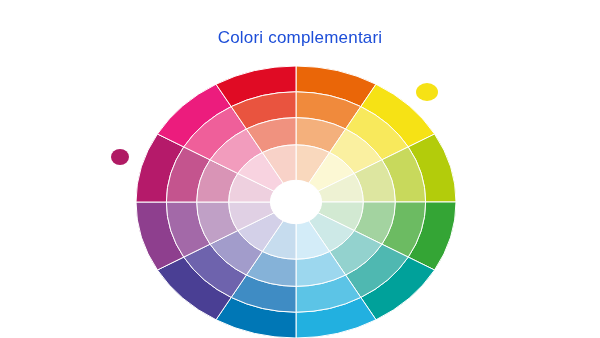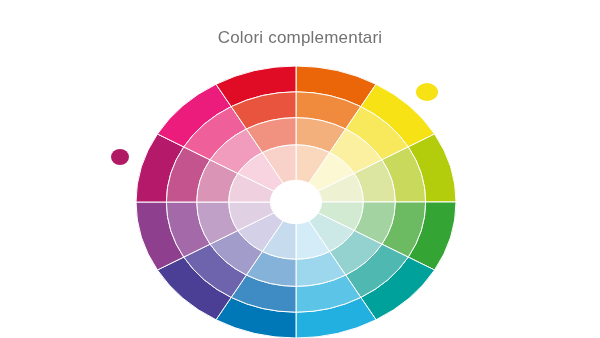--- a/index.html
+++ b/index.html
@@ -10,21 +10,21 @@
     overflow:hidden;
     position:relative;
   }
   #stage{position:absolute;inset:0;}
   #title{
     position:absolute;
     left:0;right:0;
     top:28px;
     text-align:center;
     font-size:17px;
-    color:#737373;
+    color:#1d4ed8;
     font-weight:400;
     letter-spacing:.2px;
   }
   #wheel-wrap{
     position:absolute;
     left:0; top:0;
     width:600px;height:338px;
   }
   svg{display:block;}
   .dot{}

